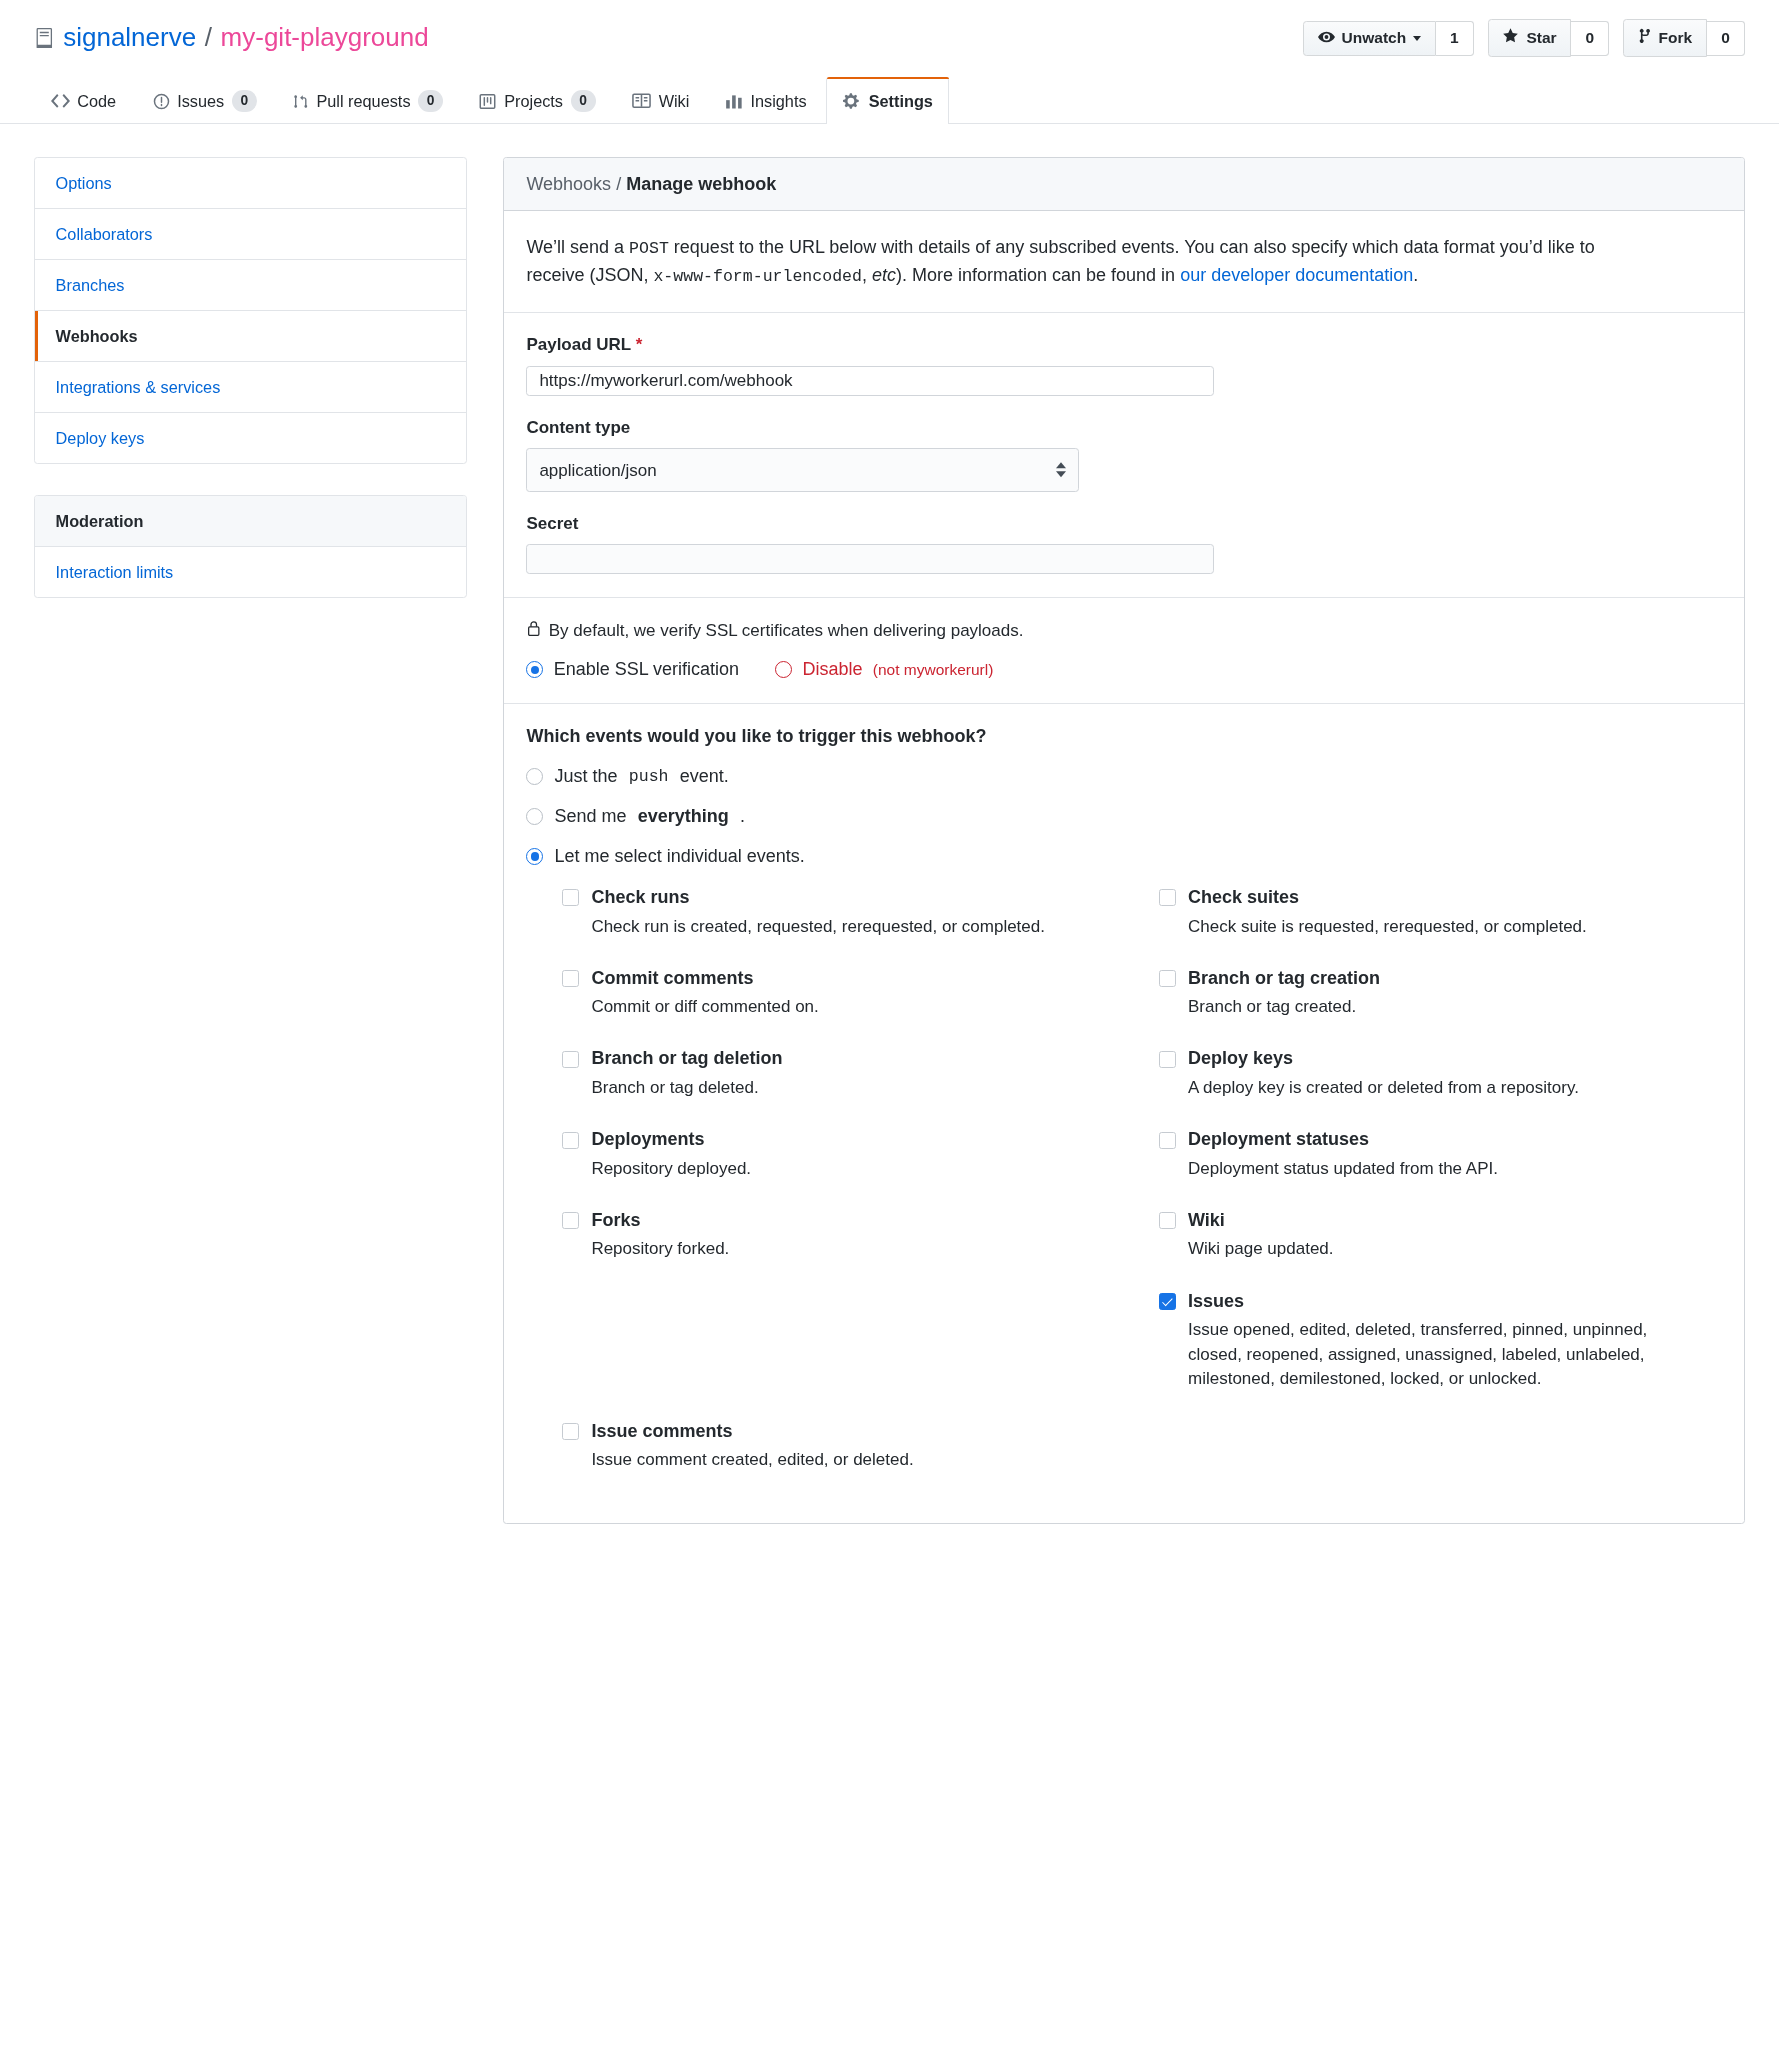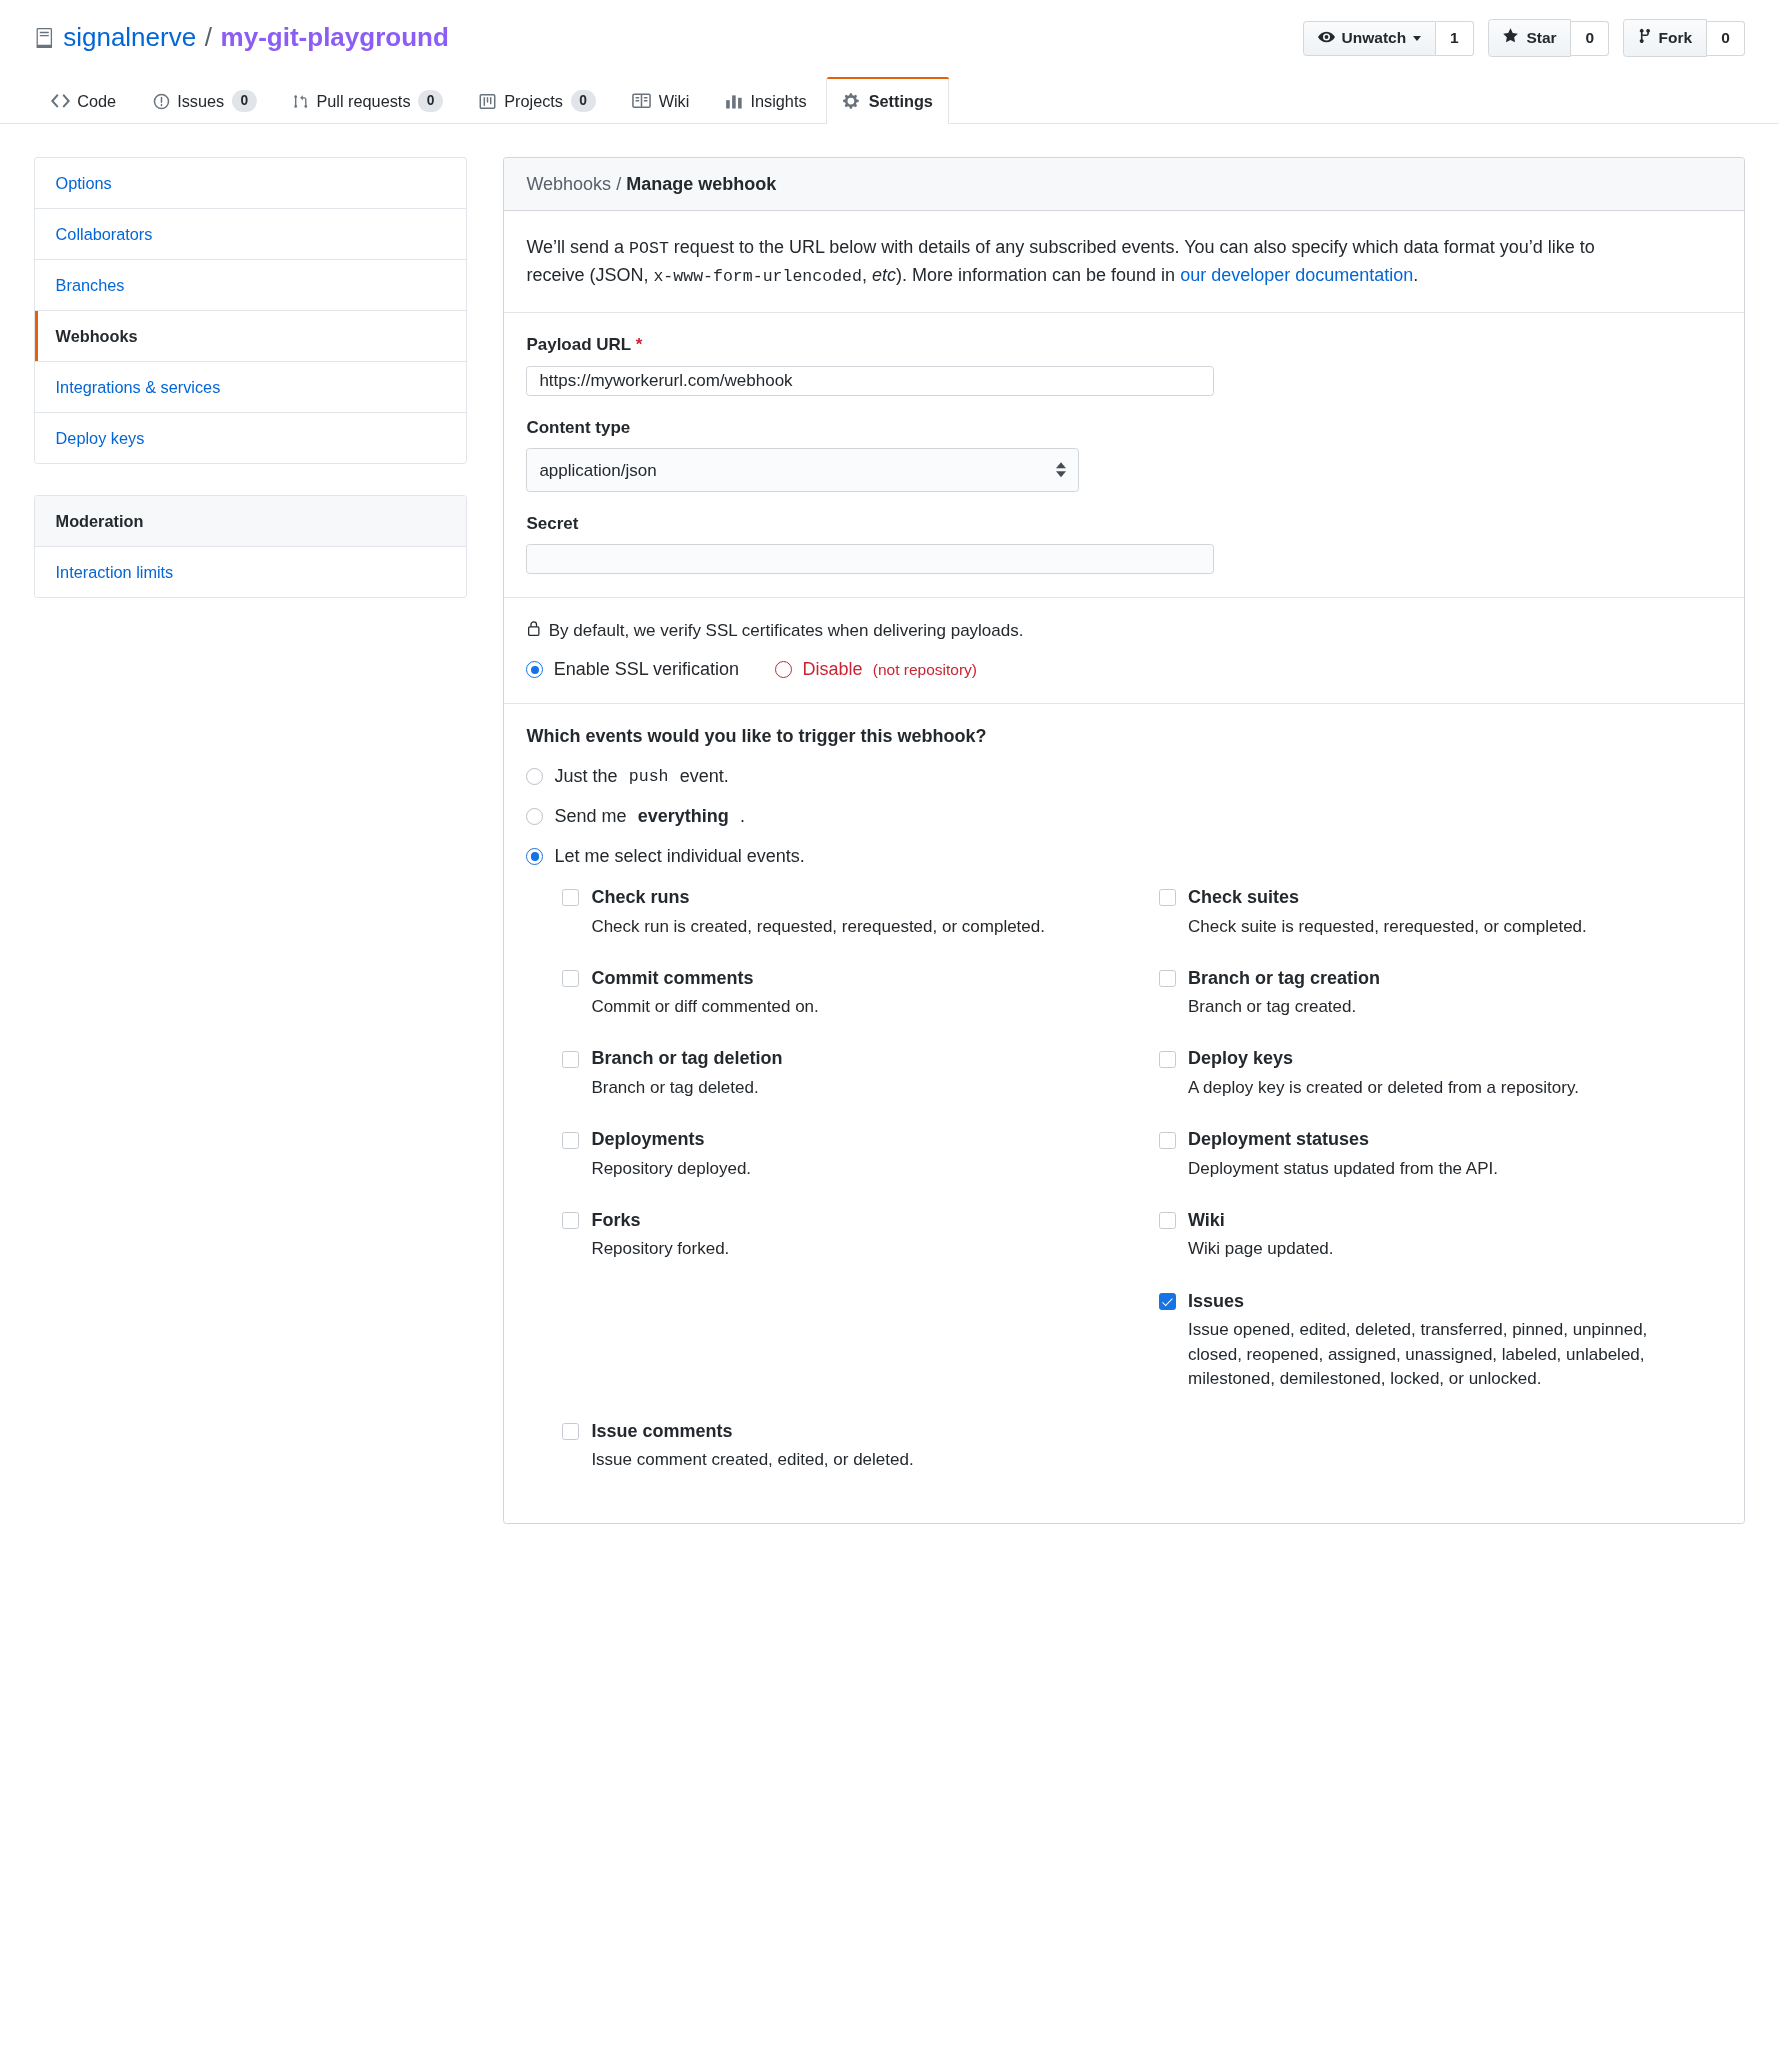--- a/index.html
+++ b/index.html
@@ -22,21 +22,21 @@
   }
   .repo-title {
     display: flex;
     align-items: center;
     font-size: 26px;
     gap: 8.6px;
   }
   .repo-title .book-icon { color: #6a737d; display: inline-flex; }
   .repo-title .owner { color: #0366d6; }
   .repo-title .slash { color: #586069; font-weight: 400; }
-  .repo-title .name { color: #8b5cf6; font-weight: bold; }
+  .repo-title .name { color: #ec4899; font-weight: normal; }
 
   .repo-actions {
     position: absolute;
     right: 34px;
     top: 19px;
     display: flex;
     gap: 13.8px;
   }
   .btn-group { display: flex; align-items: center; }
   .btn {
@@ -510,21 +510,21 @@
           <span>By default, we verify SSL certificates when delivering payloads.</span>
         </div>
         <div class="radio-row">
           <label class="radio-opt">
             <span class="radio checked"></span>
             <span>Enable SSL verification</span>
           </label>
           <label class="radio-opt">
             <span class="radio red"></span>
             <span class="danger">Disable</span>
-            <span class="muted-small">(not repository)</span>
+            <span class="muted-small">(not myworkerurl)</span>
           </label>
         </div>
       </div>
 
       <div class="box-body">
         <div class="events-question">Which events would you like to trigger this webhook?</div>
 
         <label class="event-radio-row">
           <span class="radio"></span>
           <span>Just the </span>

